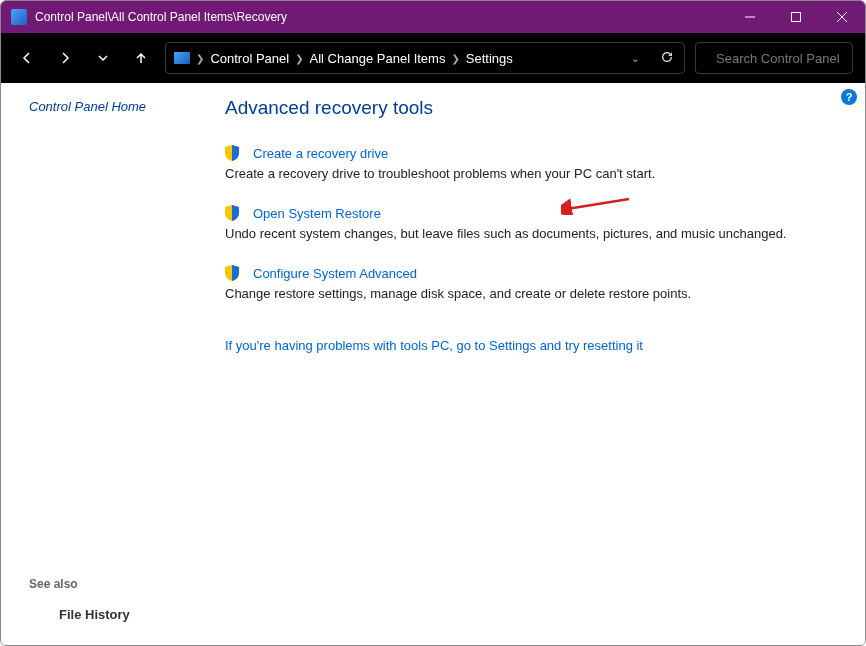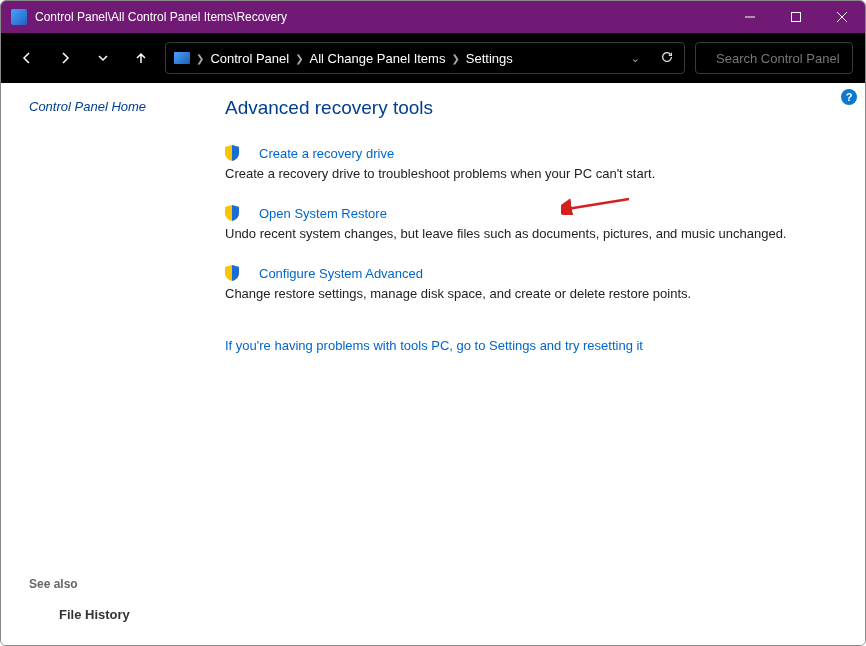--- a/index.html
+++ b/index.html
@@ -26,21 +26,21 @@
 .content { display: flex; height: calc(100% - 82px); position: relative; background: #fff; }
 .sidebar { width: 200px; padding: 16px 12px 12px 28px; display: flex; flex-direction: column; }
 .sidebar .home-link { color: #003e92; font-size: 13px; font-style: italic; }
 .sidebar .bottom { margin-top: auto; margin-bottom: 10px; font-weight: bold; }
 .sidebar .see-also { color: #666; font-size: 12px; margin-bottom: 14px; }
 .sidebar .fh-link { color: #333; font-size: 13px; margin-left: 30px; }
 
 .main { flex: 1; padding: 14px 28px 16px 24px; position: relative; }
 .main h1 { color: #003e92; font-size: 19px; font-weight: 400; margin-bottom: 26px; }
 .item { margin-bottom: 22px; }
-.item .link-row { display: flex; align-items: center; gap: 20px; margin-bottom: 4px; }
+.item .link-row { display: flex; align-items: center; gap: 14px; margin-bottom: 4px; }
 .shield-icon { width: 14px; height: 16px; }
 .item a { color: #0066cc; font-size: 13px; text-decoration: none; }
 .item .desc { color: #222; font-size: 13px; line-height: 1.4; }
 .trouble-link { color: #0066cc; font-size: 13px; text-decoration: none; display: inline-block; margin-top: 12px; }
 
 .help-badge { position: absolute; top: 6px; right: 8px; width: 16px; height: 16px; border-radius: 50%; background: #0b78d1; color: #fff; font-size: 11px; font-weight: bold; display: flex; align-items: center; justify-content: center; }
 
 .arrow-annotation { position: absolute; left: 360px; top: 112px; pointer-events: none; }
 </style>
 </head>

